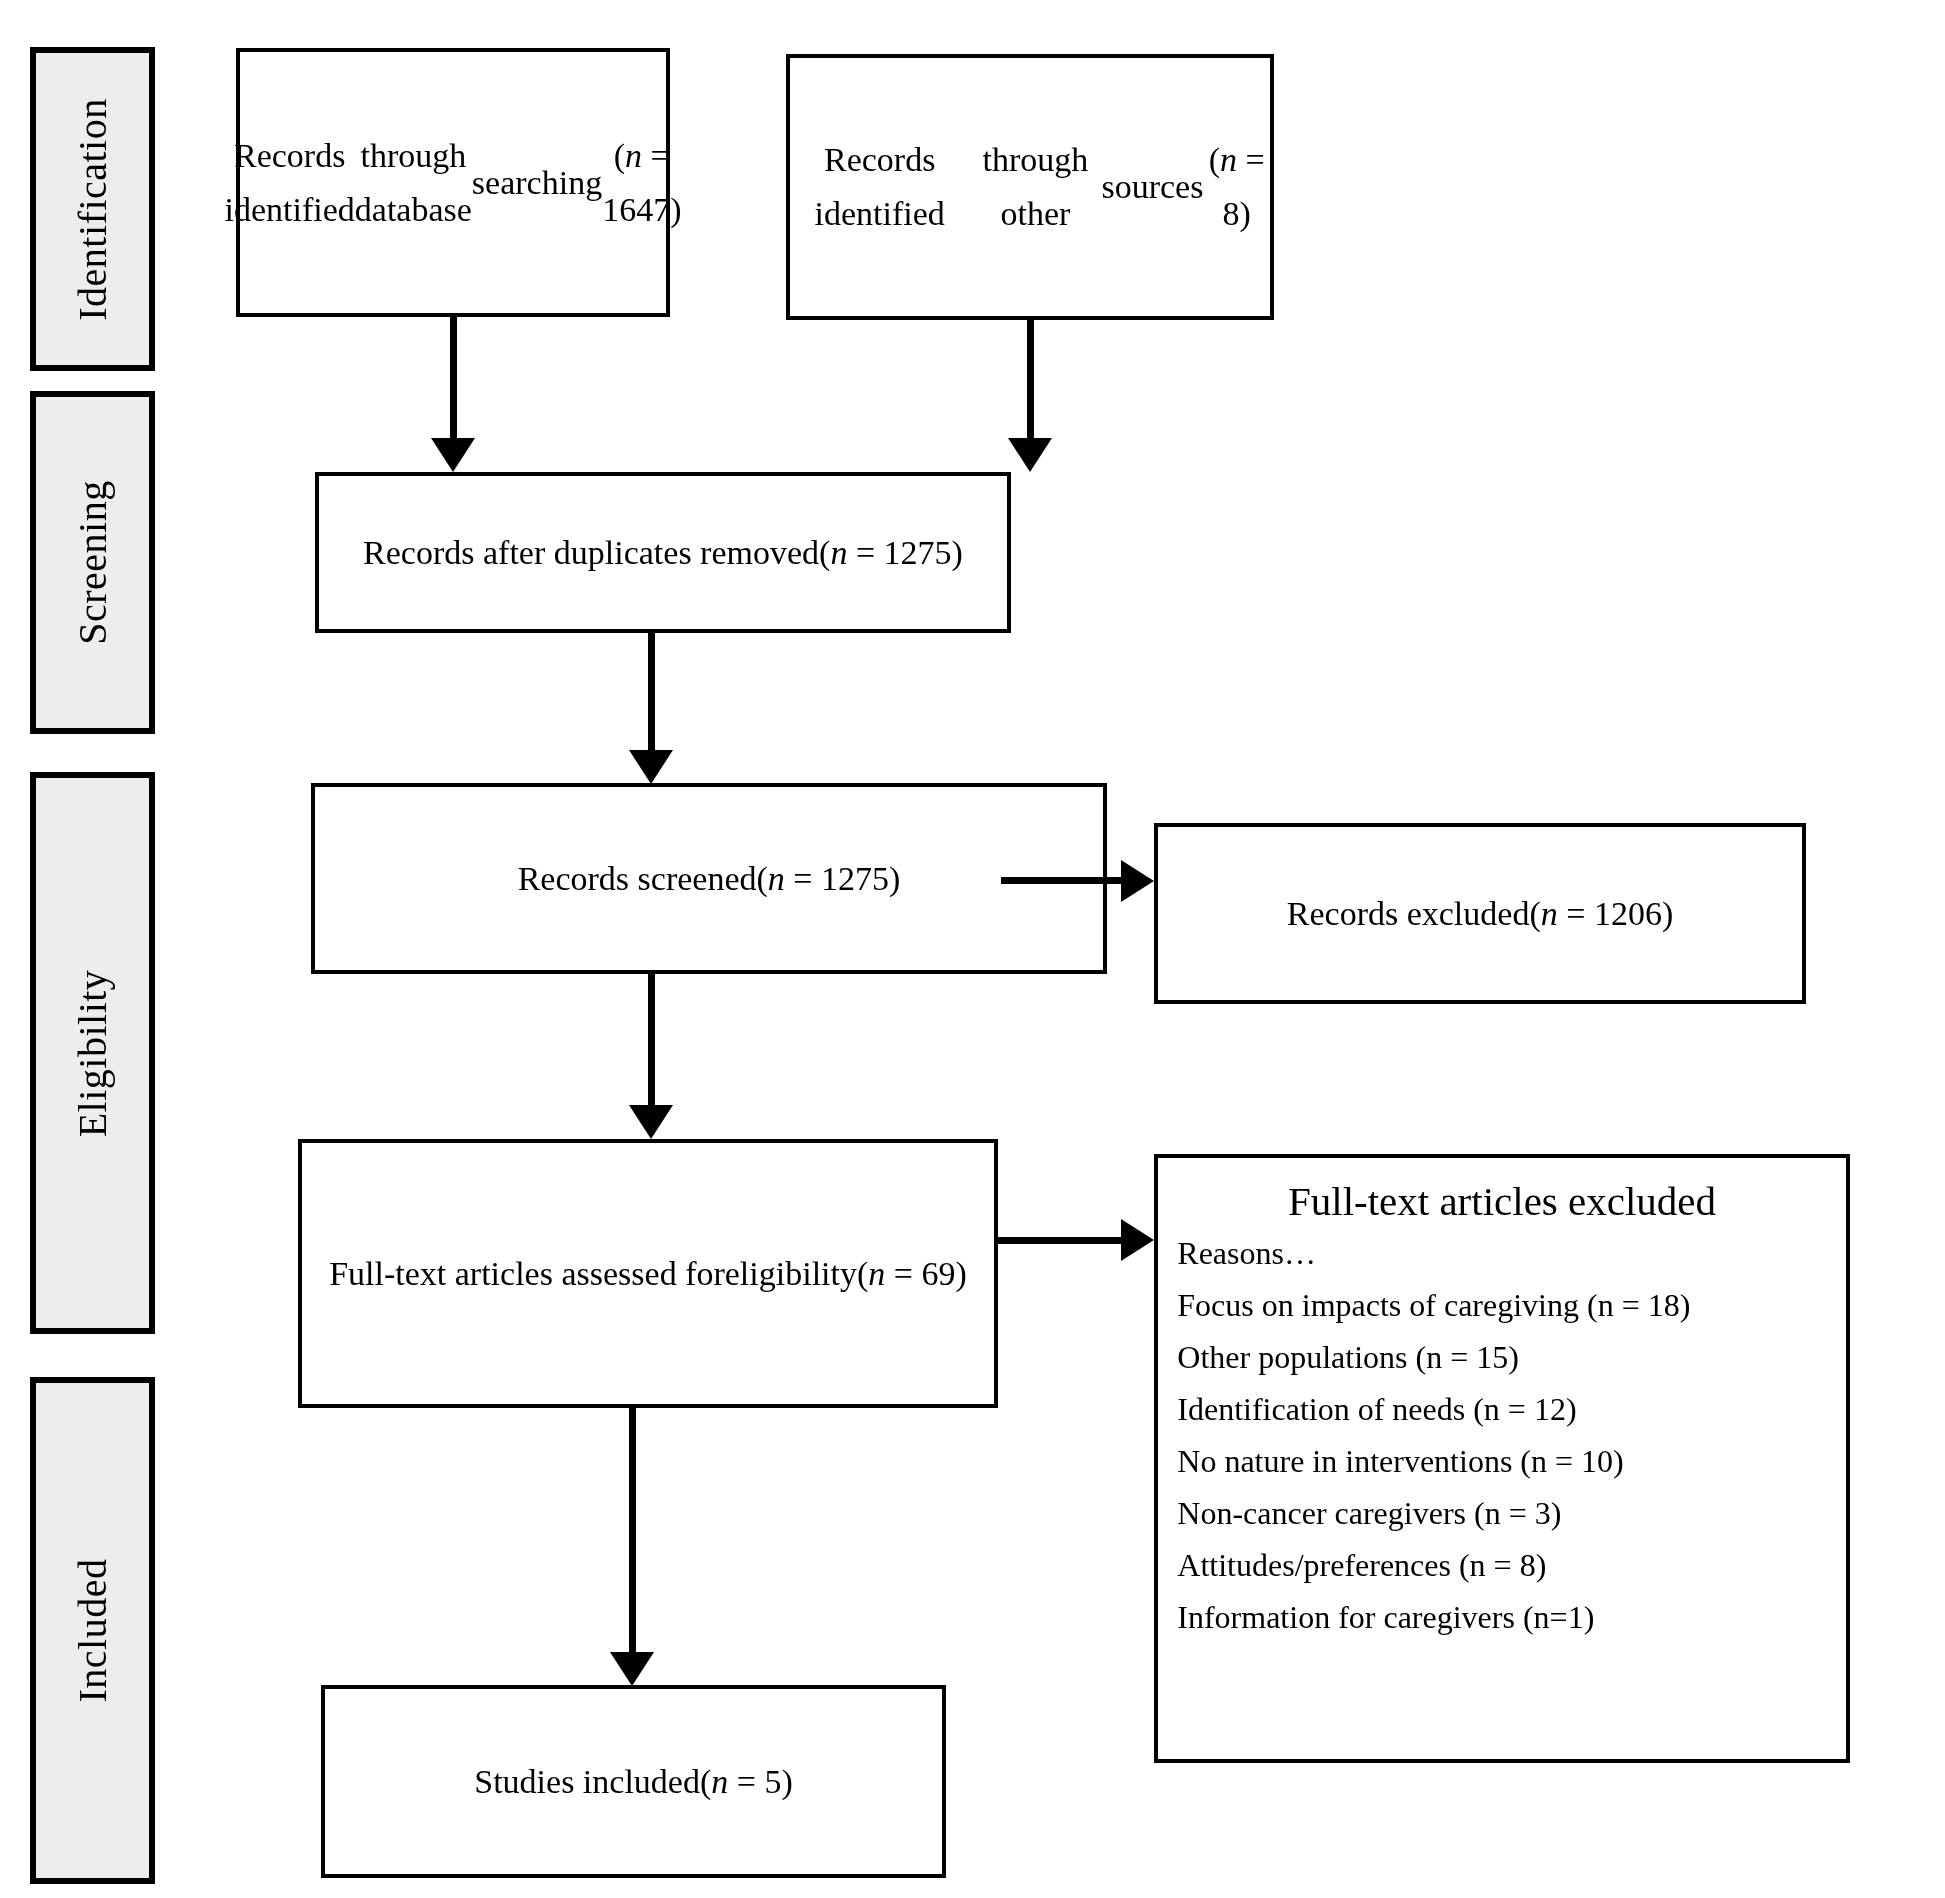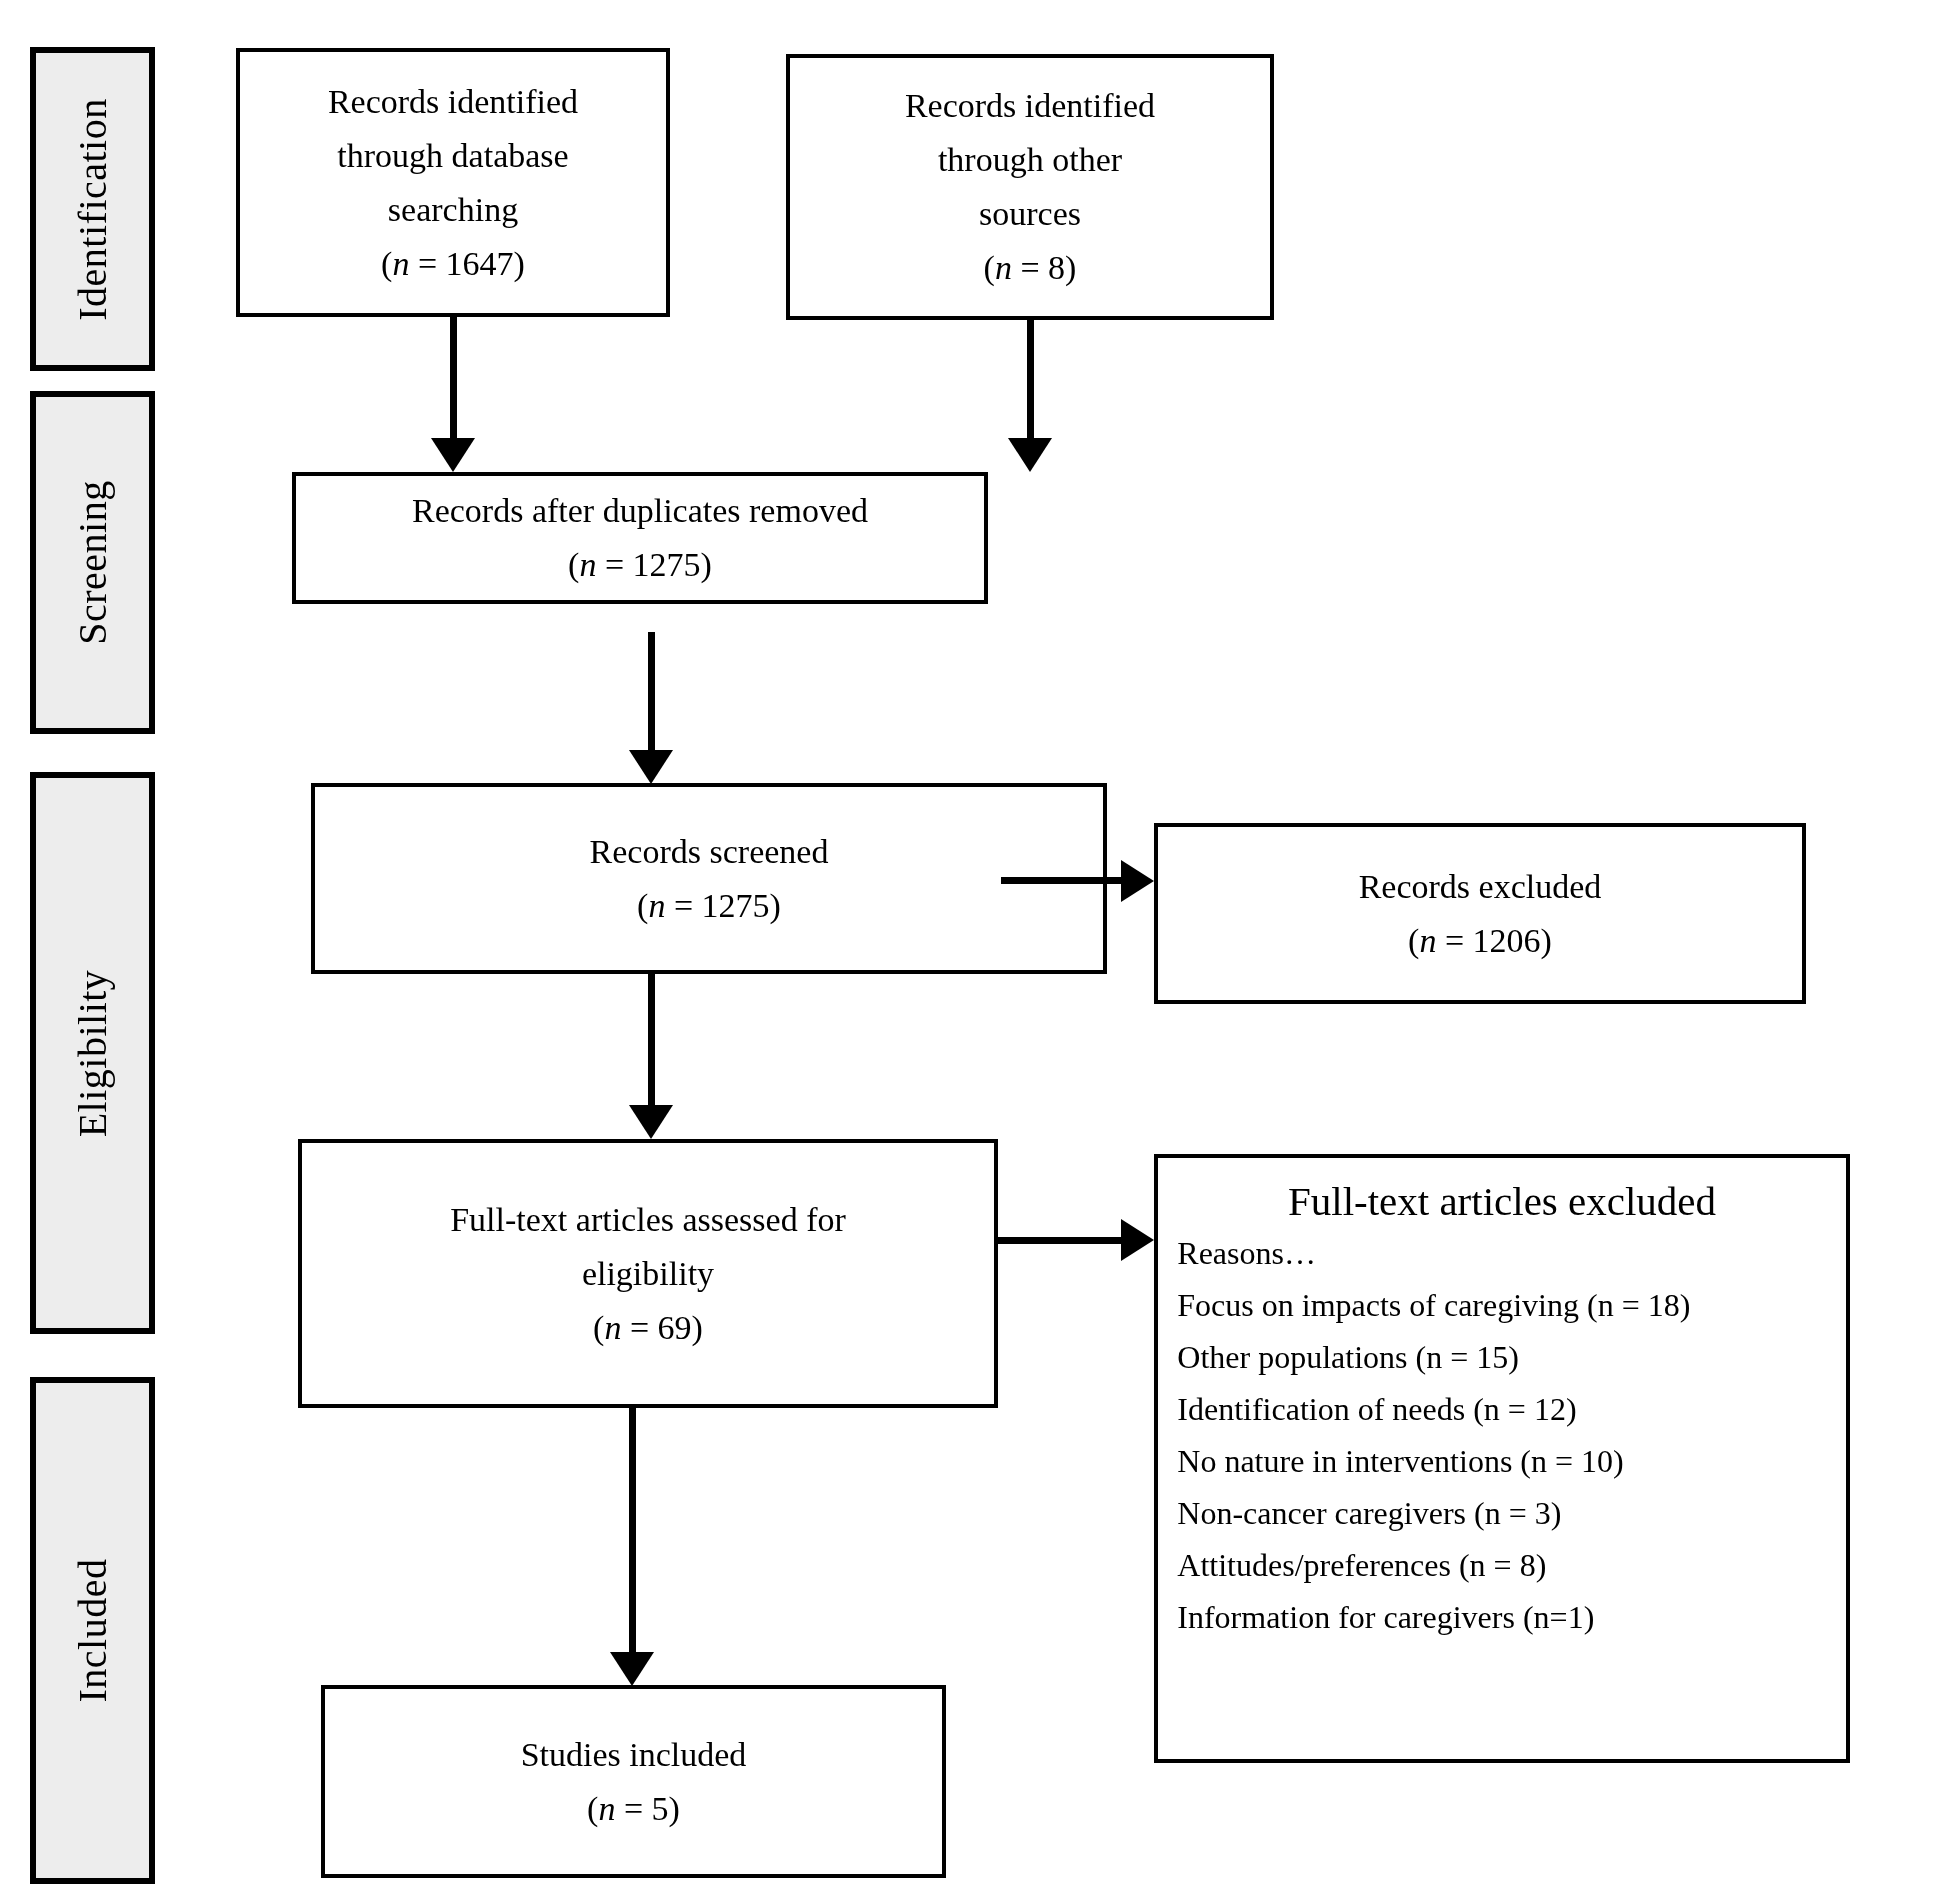--- a/index.html
+++ b/index.html
@@ -29,28 +29,28 @@
   #stage-screening{top:391px;height:343px;}
   #stage-eligibility{top:772px;height:562px;}
   #stage-included{top:1377px;height:507px;}
 
   
   .box{
     position:absolute;
     background:#ffffff;
     border:4.8px solid #000;
     box-sizing:border-box;
-    display:flex;flex-direction:column;
+    display:flex;flex-direction:row;
     align-items:center;justify-content:center;
     text-align:center;
     font-size:34px;line-height:54px;
   }
   #b1{left:236px;top:48px;width:434px;height:269px;}
   #b2{left:786px;top:54px;width:488px;height:266px;}
-  #b3{left:292px;top:472px;width:696px;height:132px;}
+  #b3{left:315px;top:472px;width:696px;height:161px;}
   #b4{left:311px;top:783px;width:796px;height:191px;}
   #b5{left:1154px;top:823px;width:652px;height:181px;}
   #b6{left:298px;top:1139px;width:700px;height:269px;}
   #b8{left:321px;top:1685px;width:625px;height:193px;}
 
   
   #b7{
     left:1154px;top:1154px;width:696px;height:609px;
     position:absolute;background:#fff;border:4.8px solid #000;
     box-sizing:border-box;

